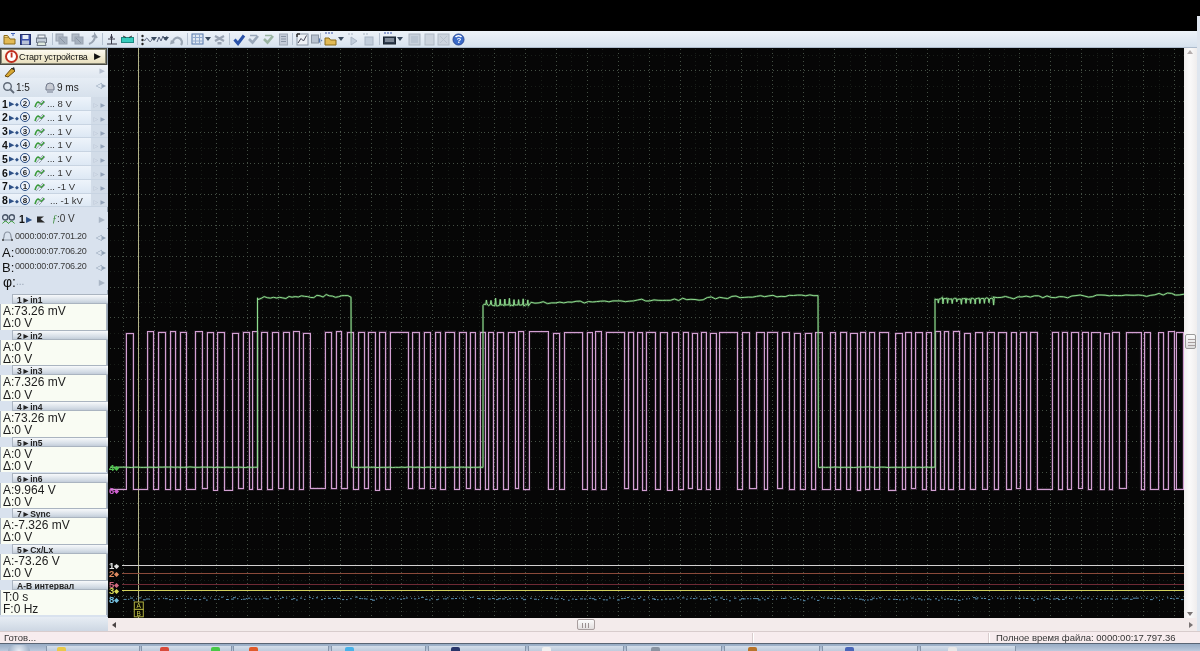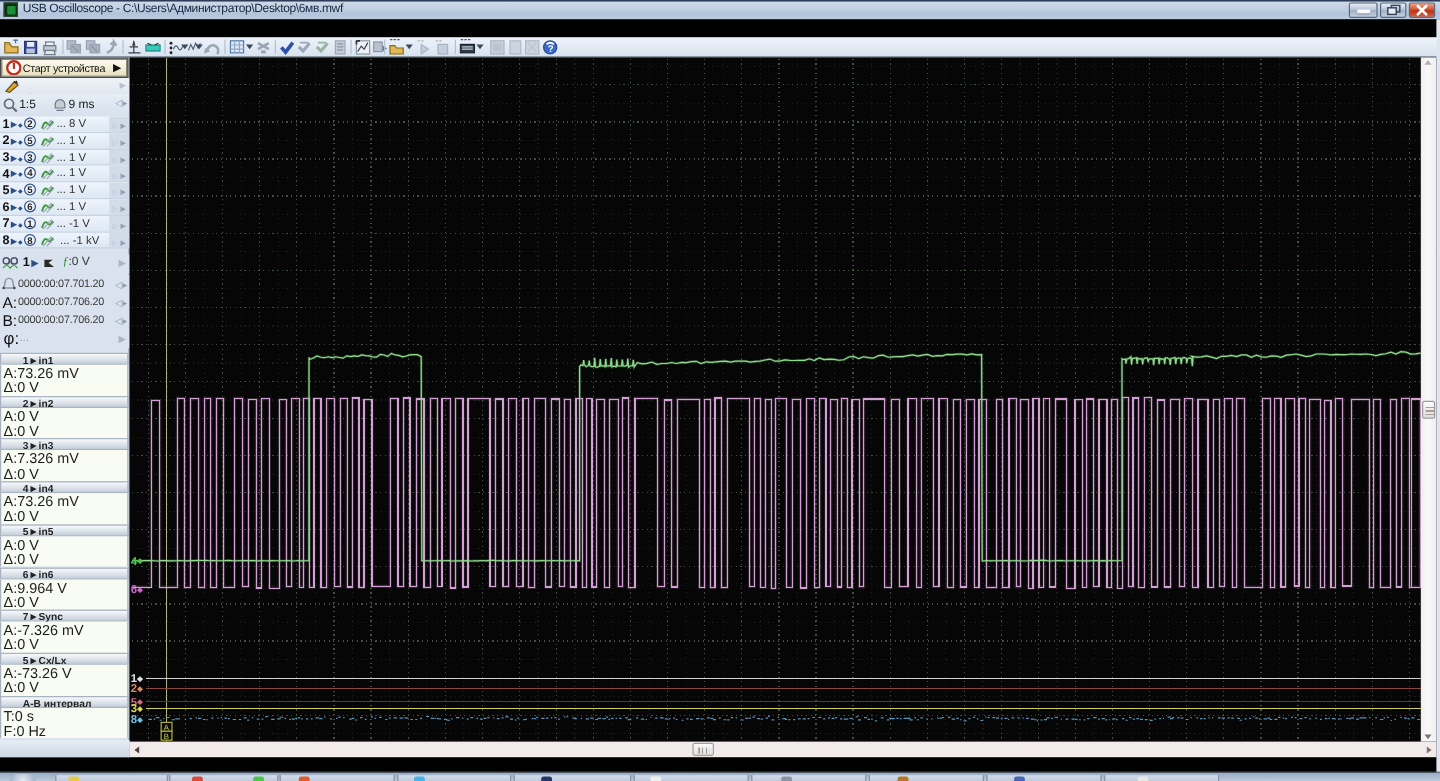--- a/index.html
+++ b/index.html
@@ -36,21 +36,21 @@
 .srow { position:absolute; left:0; width:108px; overflow:hidden; white-space:nowrap; }
 #startbtn { top:1px; left:1px; width:105px; height:15px; background:linear-gradient(#fdfaf0,#f2ecd2 60%,#e8dfc0); border:1px solid #8a8a78; outline:1px solid #4a4a42; font-size:9px; color:#111; }
 .chrow { height:13.8px; background:linear-gradient(#eef4fb,#dde8f4); border-bottom:1px solid #c8d4e2; font-size:9.5px; }
 .chnum { font-weight:bold; color:#111; font-size:10.5px; }
 .chr-right { position:absolute; right:0; top:0; width:17px; height:13.8px; background:#d2dce8; }
 .circ { display:inline-block; width:10px; height:10px; border:1.4px solid #2d5086; border-radius:50%; font-size:8px; font-weight:bold; color:#222; text-align:center; line-height:10px; vertical-align:-1px; background:#eef3fa; }
 .mini-arrows { position:absolute; right:2px; top:3px; font-size:8px; color:#8fa0b5; }
 .pbl { color:#2d5086; font-size:8px; }
 
 
-.mpanel-h { position:absolute; left:0; width:107px; height:10px; background:linear-gradient(#f7f9fb,#d5dde6 70%,#c3cdd9); border:1px solid #aab4c0; font-size:8.5px; font-weight:bold; color:#222; line-height:10px; padding-left:18px; }
+.mpanel-h { position:absolute; left:12px; width:107px; height:10px; background:linear-gradient(#f7f9fb,#d5dde6 70%,#c3cdd9); border:1px solid #aab4c0; font-size:8.5px; font-weight:bold; color:#222; line-height:10px; padding-left:4px; }
 .mpanel-v { position:absolute; left:0; width:107px; background:#f9fcf3; border-left:1px solid #aab4c0; border-right:1px solid #aab4c0; font-size:12px; color:#1d1d1d; line-height:12.3px; padding:1px 0 0 2px; }
 
 
 #plot { left:108px; top:48px; width:1076px; height:570px; background:#060606; }
 #vscroll { left:1184px; top:48px; width:13px; height:570px; background:linear-gradient(90deg,#efeded,#fbfafa 40%,#efeded); }
 #vthumb { position:absolute; left:1px; top:286px; width:11px; height:15px; background:linear-gradient(#fcfcfc,#dcdcdc); border:1px solid #9a9a9a; border-radius:2px; }
 #rightedge { left:1197px; top:16px; width:3px; height:628px; background:#dfe6ef; }
 #hscroll { left:108px; top:618px; width:1089px; height:13px; background:#f3ebeb; }
 #hthumb { position:absolute; left:469px; top:1px; width:18px; height:11px; background:linear-gradient(#fbfbfb,#e2dede); border:1px solid #a89e9e; border-radius:2px; }
 .grip { position:absolute; left:4px; top:3px; width:9px; height:5px;
@@ -61,38 +61,20 @@
 #statusbar { left:0; top:631px; width:1200px; height:13px; background:#f7ecee; border-top:1px solid #d8cccd; font-size:9.5px; color:#333; }
 
 
 #taskbar { left:0; top:643px; width:1200px; height:8px; background:linear-gradient(#97abc4,#bccadd); border-top:1.5px solid #5a6574; }
 .tbtn { position:absolute; top:1.5px; height:6px; background:linear-gradient(#d3ddea,#bac8da); border-left:1px solid #8595aa; border-right:1px solid #8595aa; }
 .tdot { position:absolute; top:2.5px; width:9px; height:5px; border-radius:2px 2px 0 0; }
 </style></head>
 <body>
 <div id="win">
 
-  <div id="title" class="abs">
-    <div id="appicon">
-        <i></i>
-      </div>
-    <div class="ttext">USB Oscilloscope - C:\Users\Администратор\Desktop\6мв.mwf</div>
-    <div id="btnmin" class="winbtn"></div>
-    <div id="btnmax" class="winbtn">
-        <svg width="20" height="11" style="position:absolute;left:0;top:0">
-          <rect x="8.5" y="1.5" width="7" height="5.5" fill="none" stroke="#34455c" stroke-width="1.2"></rect>
-          <rect x="5.5" y="3.5" width="7" height="5.5" fill="#e4ecf3" stroke="#34455c" stroke-width="1.2"></rect>
-        </svg>
-      </div>
-    <div id="btnclose" class="winbtn">
-        <svg width="20" height="11" style="position:absolute;left:0;top:0">
-          <path d="M6.5 2 L13.5 9 M13.5 2 L6.5 9" stroke="#ffffff" stroke-width="2.2" stroke-linecap="round"></path>
-        </svg>
-      </div>
-  </div>
 
 
   <div id="toolbar" class="abs">
 <div class="tico" style="left:3px"><svg width="13" height="15">
           <path d="M1 5 h4.5 l1.5 2 H12 V12 H1 Z" fill="#e2ba55" stroke="#8a6a1a"></path>
           <path d="M1 5 V3.5 h3.5 l1 1.5" fill="#f2d488" stroke="#8a6a1a"></path>
           <path d="M8 1.5 h4 M10 1 v3" stroke="#4466bb"></path>
         </svg></div>
 <div class="tico" style="left:19px"><svg width="13" height="15">
           <rect x="1.5" y="2.5" width="10" height="10" fill="#3b4fa8" stroke="#26336e"></rect>
@@ -564,20 +546,26 @@
 
   <div id="hscroll" class="abs">
     <div style="position:absolute;left:4px;top:4px;width:0;height:0;border-top:3px solid transparent;border-bottom:3px solid transparent;border-right:4px solid #4a4444"></div>
     <div style="position:absolute;right:4px;top:4px;width:0;height:0;border-top:3px solid transparent;border-bottom:3px solid transparent;border-left:4px solid #7a7474"></div>
     <div id="hthumb">
         <div class="grip"></div>
       </div>
   </div>
   <div id="sb-bottomleft" class="abs"></div>
 
+  <div id="statusbar" class="abs">
+    <span style="position:absolute;left:4px;top:0">Готов...</span>
+      <i style="position:absolute;left:752px;top:1px;height:10px;border-left:1px solid #d8cccd;border-right:1px solid #fff"></i>
+      <i style="position:absolute;left:988px;top:1px;height:10px;border-left:1px solid #d8cccd;border-right:1px solid #fff"></i>
+    <span style="position:absolute;left:996px;top:0">Полное время файла: 0000:00:17.797.36</span>
+  </div>
 
   <div id="taskbar" class="abs">
     <div style="position:absolute;left:8px;top:1px;width:22px;height:6px;border-radius:10px 10px 0 0;background:radial-gradient(circle at 50% 100%,#e8eef5,#93a7c0)"></div>
 <div class="tbtn" style="left:46px;width:94px"></div>
 <div class="tbtn" style="left:141px;width:91px"></div>
 <div class="tbtn" style="left:233px;width:96px"></div>
 <div class="tbtn" style="left:331px;width:95px"></div>
 <div class="tbtn" style="left:428px;width:98px"></div>
 <div class="tbtn" style="left:528px;width:96px"></div>
 <div class="tbtn" style="left:626px;width:96px"></div>

